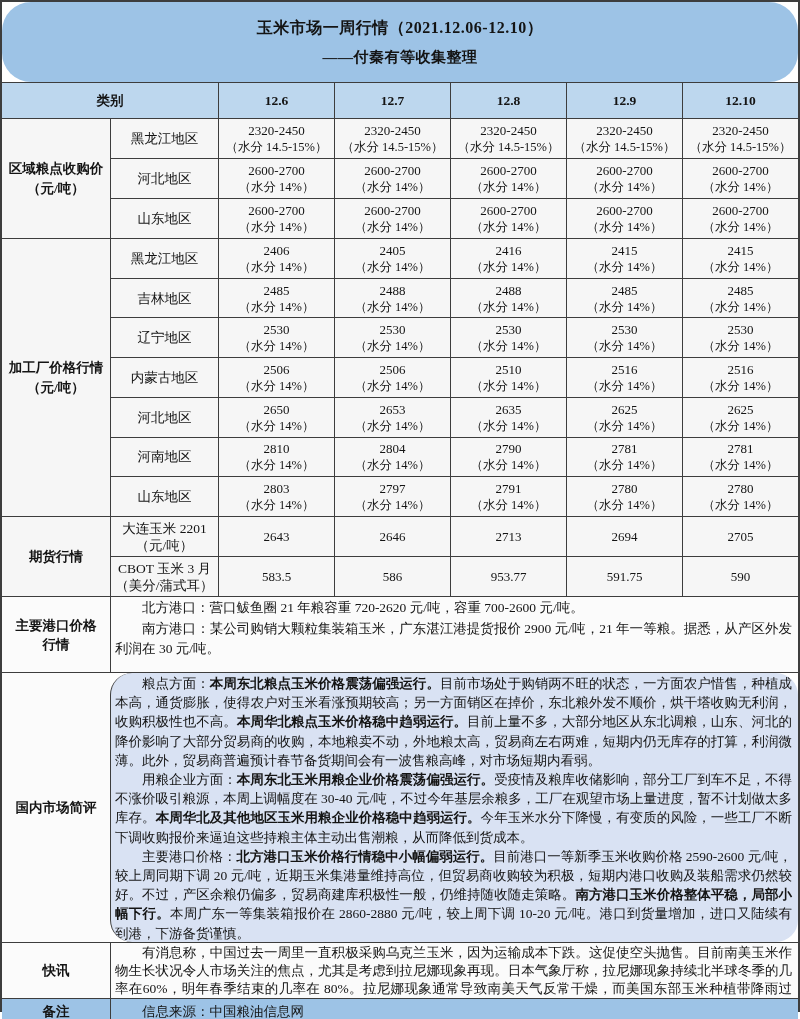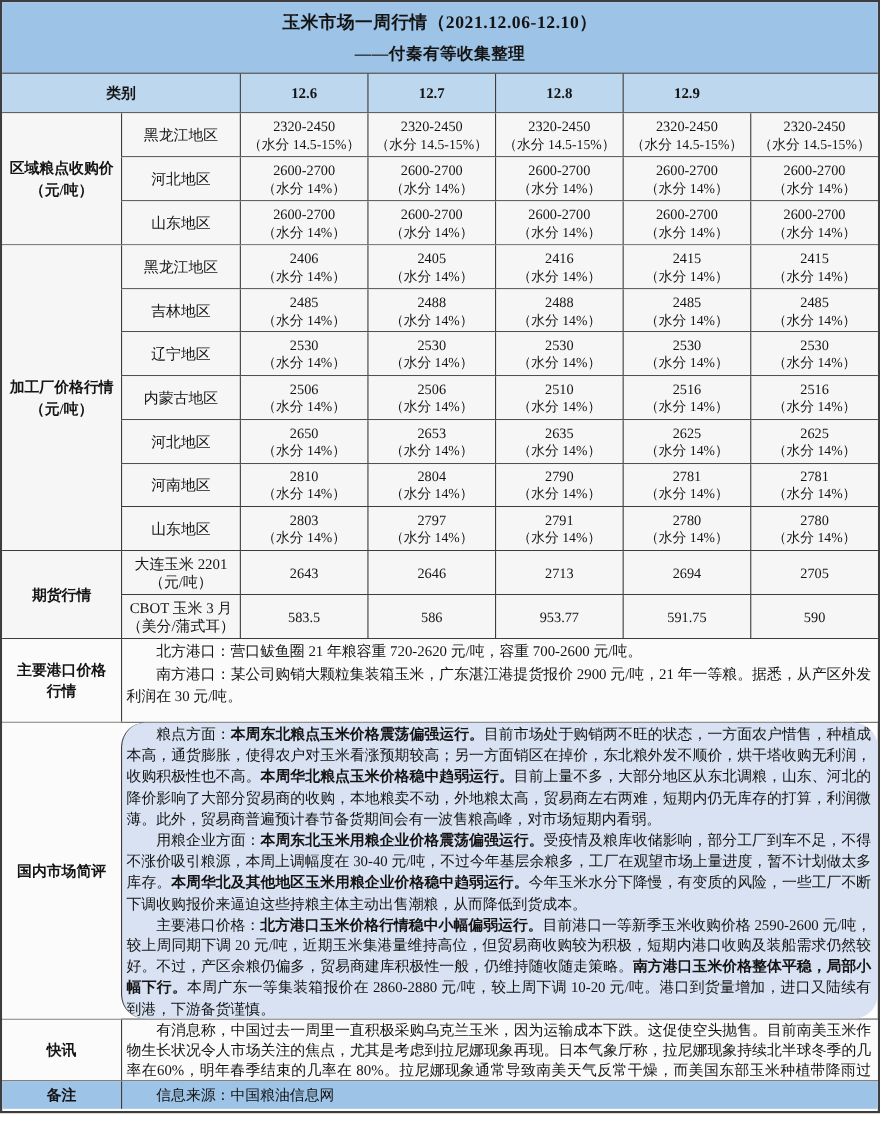--- a/index.html
+++ b/index.html
@@ -1,22 +1,22 @@
 <!DOCTYPE html>
 <html><head>
 <meta charset="utf-8">
 <style>
   html,body{margin:0;padding:0;background:#ffffff;}
   body{width:800px;height:1019px;overflow:hidden;
        font-family:"Liberation Serif","DejaVu Serif",serif;color:#141414;}
   .sheet{width:800px;height:1012px;box-sizing:border-box;border:2px solid #3d3d3d;background:#fff;}
 
   
-  .title-band{height:64px;box-sizing:border-box;background:#9dc3e6;
-      display:flex;flex-direction:column;justify-content:center;align-items:center;gap:9px;}
+  .title-band{height:80px;box-sizing:border-box;background:#9dc3e6;
+      display:flex;flex-direction:column;justify-content:center;align-items:center;gap:9px;border-radius:29px;}
   .title{font-size:16px;font-weight:700;letter-spacing:.5px;}
   .subtitle{font-size:15px;font-weight:700;letter-spacing:.5px;}
 
   
   .header-row{display:grid;grid-template-columns:108px 108px repeat(5,1fr);
       height:36px;box-sizing:border-box;background:#bdd7ee;border-top:1px solid #3d3d3d;}
   .hcell{display:flex;align-items:center;justify-content:center;font-weight:700;
       font-size:13.5px;border-left:1px solid #3d3d3d;box-sizing:border-box;}
   .hcell.cat{grid-column:1/3;border-left:none;}
 
@@ -65,20 +65,21 @@
     <div class="title">玉米市场一周行情（2021.12.06-12.10）</div>
     <div class="subtitle">——付秦有等收集整理</div>
   </div>
 
   <div class="header-row">
     <div class="hcell cat">类别</div>
     <div class="hcell">12.6</div>
     <div class="hcell">12.7</div>
     <div class="hcell">12.8</div>
     <div class="hcell">12.9</div>
+    <div class="hcell">12.10</div>
   </div>
 
   <div class="psec" id="sec-regional">
     <div class="plabel">
         <div>区域粮点收购价</div>
         <div>（元/吨）</div>
       </div>
     <div class="prows">
         <div class="prow">
           <div class="region">

